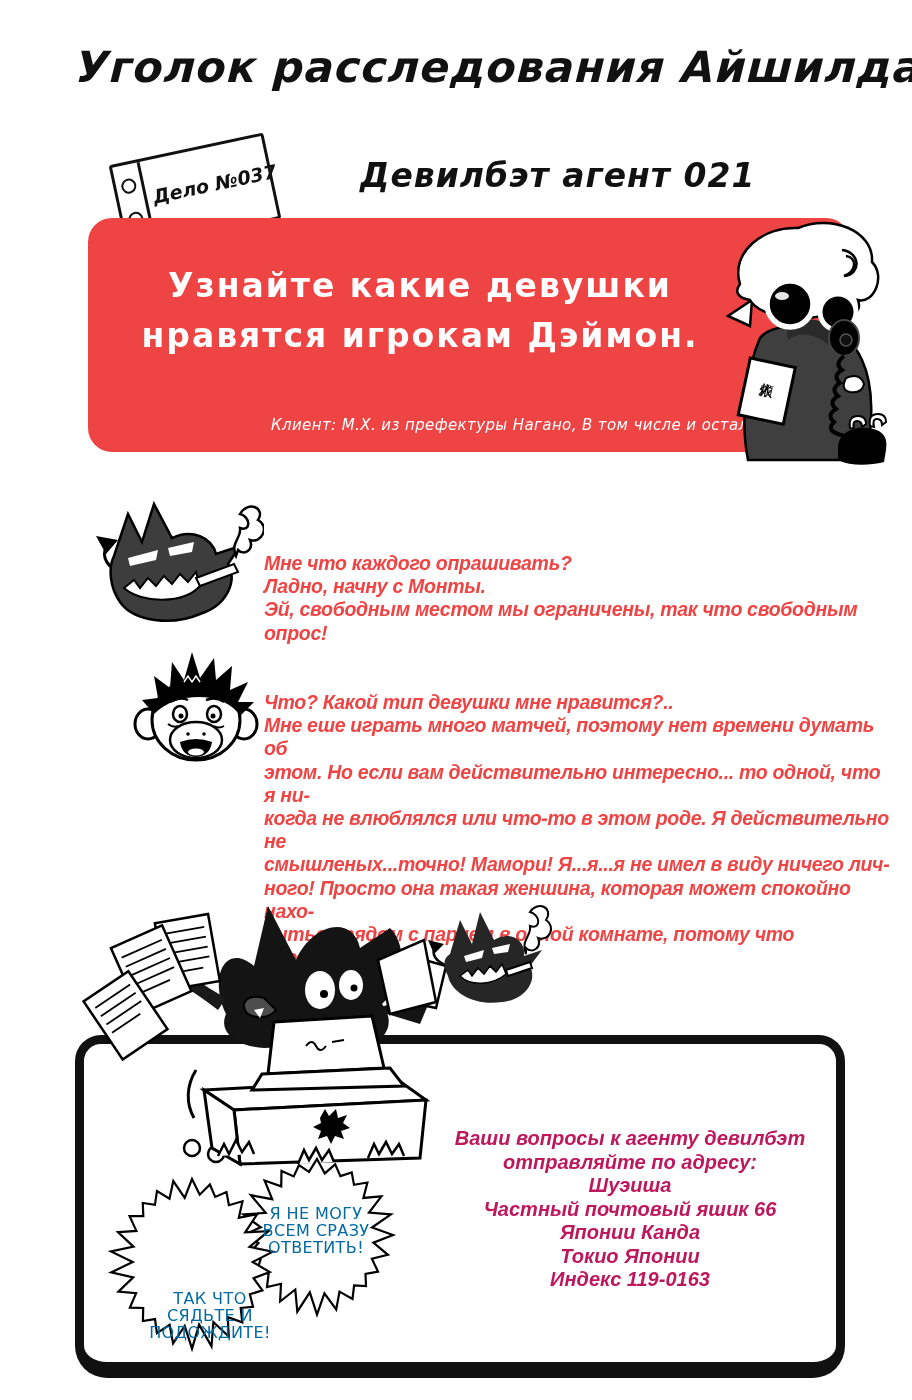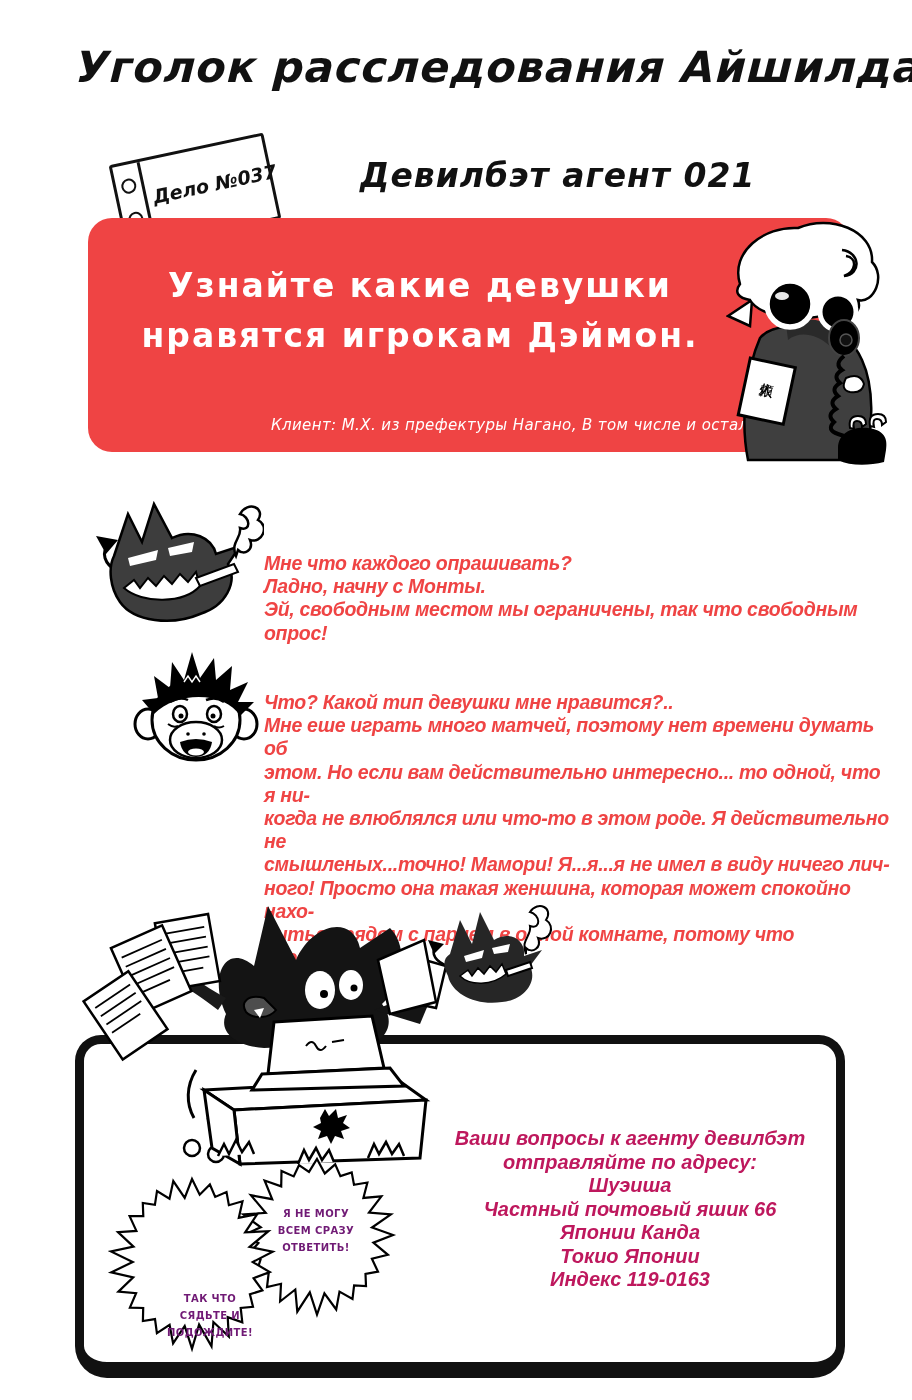--- a/index.html
+++ b/index.html
@@ -40,22 +40,22 @@
   #bottombox{left:75px;top:1035px;width:770px;height:343px;box-sizing:border-box;
              border:9px solid #111;border-bottom-width:16px;border-radius:26px 26px 32px 32px;
              background:#fff;z-index:1;}
 
   
   #mailbox{left:418px;top:1127px;width:424px;text-align:center;z-index:4;
            font-family:"Liberation Sans",sans-serif;font-weight:700;font-style:italic;
            font-size:20px;line-height:23.5px;color:#be185d;}
 
   
-  .bubble-text{position:absolute;z-index:5;text-align:center;font-size:10px;line-height:17px;
-               letter-spacing:.4px;font-family:"DejaVu Sans",sans-serif;color:#701a75;font-weight:bold;}
+  .bubble-text{position:absolute;z-index:5;text-align:center;font-size:16px;line-height:17px;
+               letter-spacing:.4px;font-family:"DejaVu Sans",sans-serif;color:#0369a1;}
   #bubble-left-text{left:128px;top:1290px;width:164px;}
   #bubble-right-text{left:238px;top:1205px;width:156px;}
 
   svg{display:block;}
   .z2{z-index:2;} .z3{z-index:3;} .z4{z-index:4;}
 </style>
 </head>
 <body>
 
 <div id="page">

